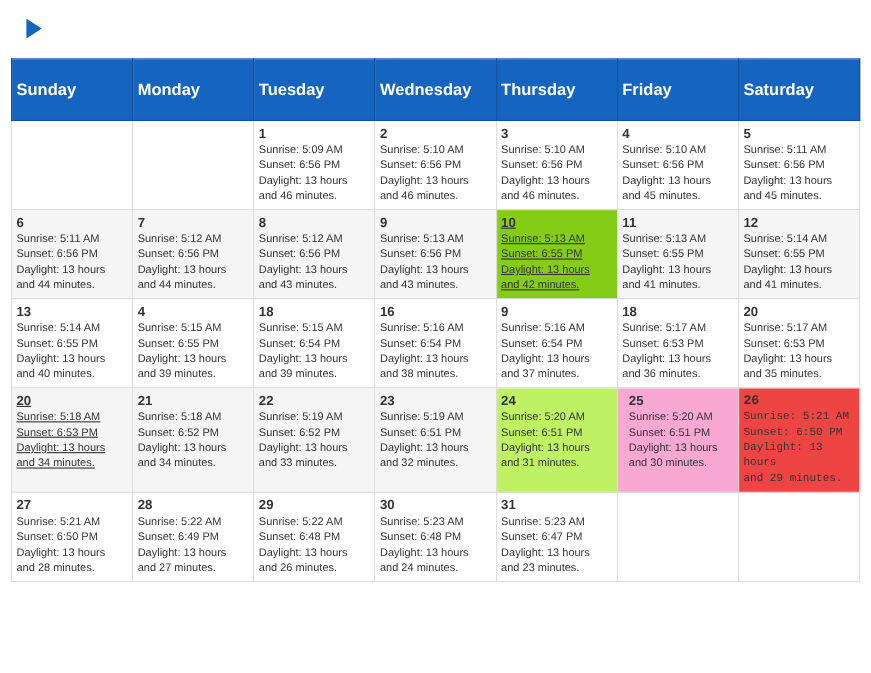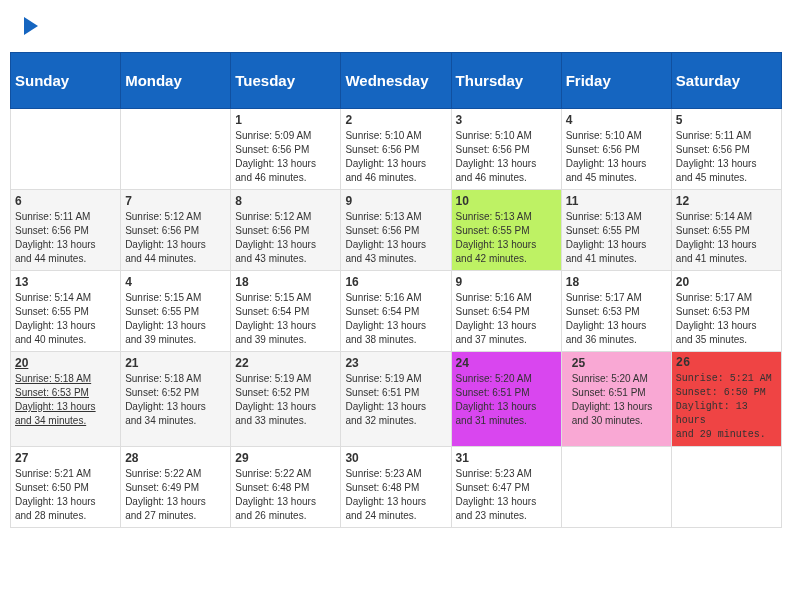--- a/index.html
+++ b/index.html
@@ -183,21 +183,21 @@
 Daylight: 13 hours
 and 43 minutes.</div>
         </td>
         <td style="background: rgb(245, 245, 245);">
           <span class="day-num">9</span>
           <div class="day-info" style="white-space: pre-line;">Sunrise: 5:13 AM
 Sunset: 6:56 PM
 Daylight: 13 hours
 and 43 minutes.</div>
         </td>
-        <td style="background: #bef264;">
+        <td style="background: #84cc16; text-decoration: underline;">
           <span class="day-num">10</span>
           <div class="day-info" style="white-space: pre-line;">Sunrise: 5:13 AM
 Sunset: 6:55 PM
 Daylight: 13 hours
 and 42 minutes.</div>
         </td>
         <td style="background: rgb(245, 245, 245);">
           <span class="day-num">11</span>
           <div class="day-info" style="white-space: pre-line;">Sunrise: 5:13 AM
 Sunset: 6:55 PM
@@ -285,21 +285,21 @@
 Daylight: 13 hours
 and 33 minutes.</div>
         </td>
         <td style="background: rgb(245, 245, 245);">
           <span class="day-num">23</span>
           <div class="day-info" style="white-space: pre-line;">Sunrise: 5:19 AM
 Sunset: 6:51 PM
 Daylight: 13 hours
 and 32 minutes.</div>
         </td>
-        <td style="background: #d946ef; margin-top: 38px;">
+        <td style="background: #bef264; margin-top: 38px;">
           <span class="day-num">24</span>
           <div class="day-info" style="white-space: pre-line;">Sunrise: 5:20 AM
 Sunset: 6:51 PM
 Daylight: 13 hours
 and 31 minutes.</div>
         </td>
         <td style="background: #f9a8d4; padding-left: 10px;">
           <span class="day-num">25</span>
           <div class="day-info" style="white-space: pre-line;">Sunrise: 5:20 AM
 Sunset: 6:51 PM

